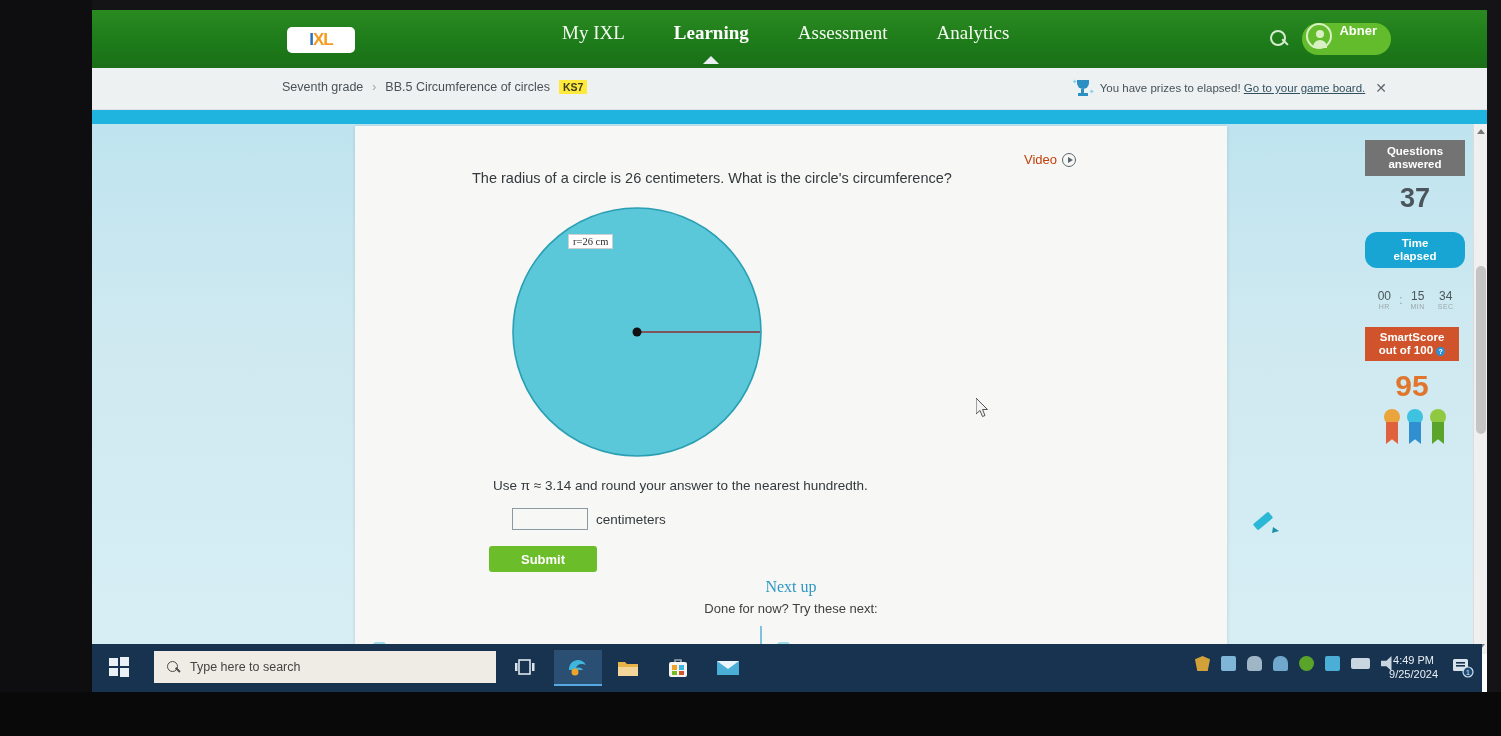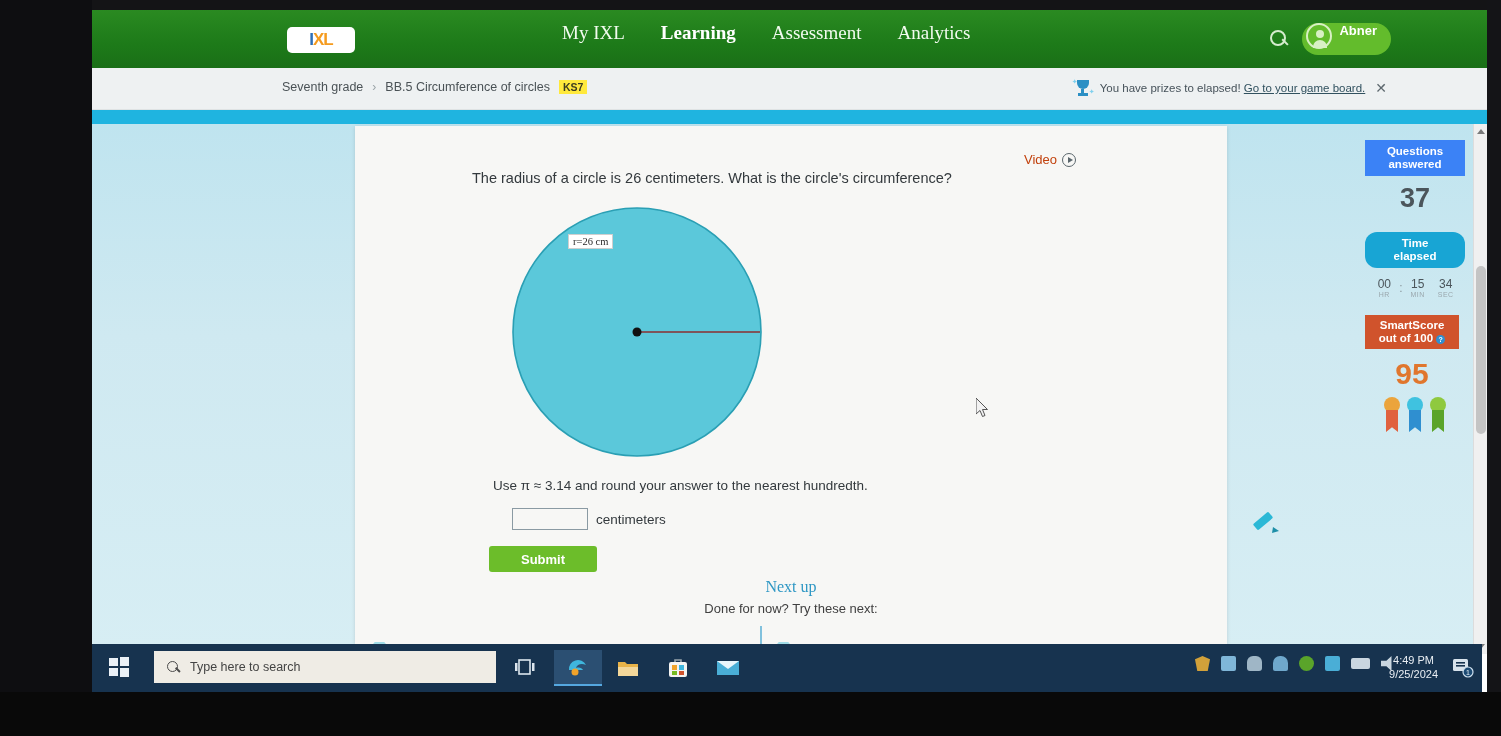--- a/index.html
+++ b/index.html
@@ -37,22 +37,22 @@
   .ixl-logo {
     position:absolute; left:195px; top:17px; width:68px; height:26px;
     background:#ffffff; border-radius:5px;
     display:flex; align-items:center; justify-content:center;
     font-weight:bold; font-size:17px; letter-spacing:-1px;
     color:#f59b1e;
   }
   .ixl-logo .bar { color:#2e6fb7; }
 
   .nav {
-    position:absolute; left:470px; top:12px; height:38px;
-    display:flex; gap:36px;
+    position:absolute; left:470px; top:4px; height:38px;
+    display:flex; align-items:center; gap:49px;
   }
   .nav a {
     color:#f2fbef; font-size:19px; text-decoration:none;
     font-family:"Liberation Serif", serif; white-space:nowrap;
   }
   .nav a.active { color:#ffffff; font-weight:bold; position:relative; }
   .nav a.active::after {
     content:""; position:absolute; left:50%; bottom:-20px; transform:translateX(-50%);
     border-left:8px solid transparent; border-right:8px solid transparent;
     border-bottom:8px solid #e9eef0;
@@ -192,28 +192,28 @@
   }
   .nx span { font-size:11.5px; color:#2a7ea0; white-space:nowrap; }
   .nx-divider { position:absolute; left:405px; top:500px; width:2px; height:40px; background:#2196c9; opacity:.55; }
 
   
   .stats { position:absolute; left:1010px; top:14px; width:100px; }
   .stat-hdr {
     width:100px; text-align:center; color:#ffffff;
     font-size:11.5px; font-weight:bold; line-height:13px; padding:5px 0;
   }
-  .hdr-q { background:#3b82f6; }
+  .hdr-q { background:#737373; }
   .hdr-t { background:#18a5d4; margin-top:18px;border-radius:12px; }
   .hdr-s { background:#d0532c; width:94px; margin-top:17px; padding:4px 0; }
   .stat-val {
     width:100px; text-align:center; font-size:27px; font-weight:bold;
     color:#4b555b; padding:7px 0 0 0;
   }
-  .clock { display:flex; justify-content:center; gap:2px; margin-top:9px; }
+  .clock { display:flex; justify-content:center; gap:2px; margin-top:21px; }
   .clock-cell { width:26px; text-align:center; }
   .clock-num { font-size:12px; color:#4b555b; }
   .clock-lbl { font-size:7px; color:#9aa7ad; letter-spacing:.5px; }
   .clock-colon { font-size:12px; color:#8b979d; align-self:center; }
   .score {
     width:94px; text-align:center; font-size:30px; font-weight:bold;
     color:#e0762d; margin-top:8px;
   }
   .ribbons { display:flex; justify-content:center; gap:5px; margin-top:6px; }
   .ribbon { width:18px; height:36px; position:relative; }

